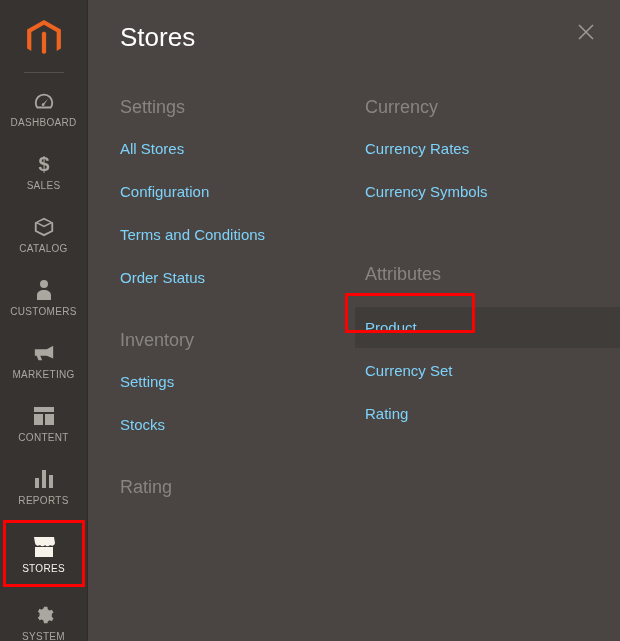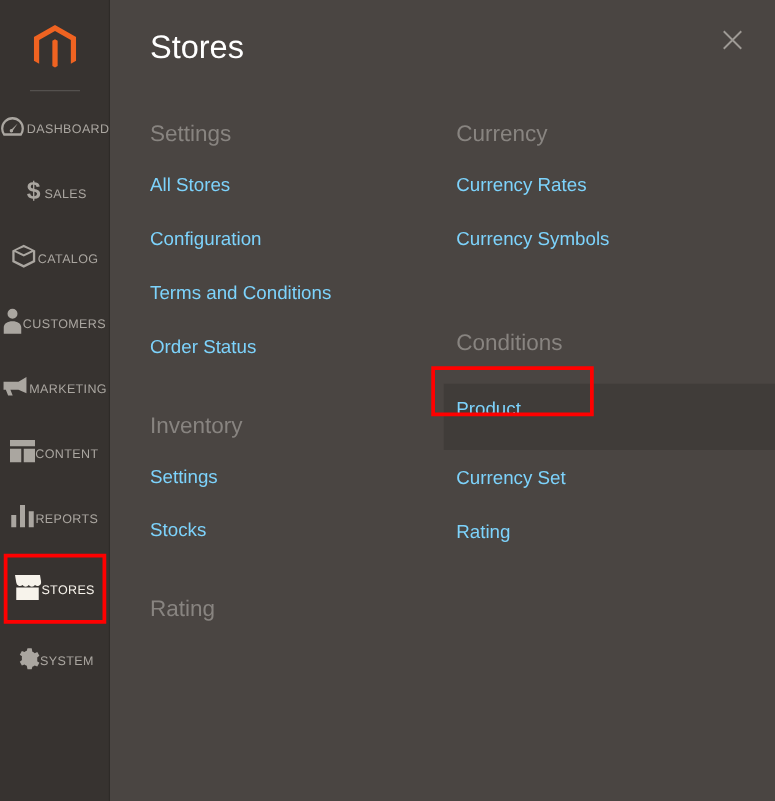--- a/index.html
+++ b/index.html
@@ -32,21 +32,21 @@
   .logo svg { width: 34px; height: 38px; display:block; }
   .sidebar-sep {
     width: 40px;
     border: none;
     border-top: 1px solid rgba(255,255,255,0.15);
     margin: 6px 0 6px 0;
   }
   .nav-item {
     width: 72px;
     display: flex;
-    flex-direction: row;
+    flex-direction: column;
     align-items: center;
     justify-content: center;
     padding: 10px 0 8px;
     margin-bottom: 6px;
     cursor: pointer;
     color: #aaa6a0;
   }
   .nav-item .icon-slot {
     height: 24px;
     display:flex;
@@ -126,21 +126,21 @@
   .product-row {
     background: #403c39;
     margin-left: -10px;
     padding-left: 10px;
     margin-right: -10px;
     padding-top: 12px;
     padding-bottom: 12px;
     margin-bottom: 14px;
     position: relative;
   }
-  .product-row .menu-link { margin-bottom: 12px; }
+  .product-row .menu-link { margin-bottom: 0; }
 </style>
 </head>
 <body>
 
 <div class="root">
 
   <nav class="sidebar">
     <div class="logo">
       <svg viewBox="0 0 32 36">
         <path fill="#ef6321" d="M16 0 L32 9 V27 L28 29.3 V11.3 L16 4.5 L4 11.3 V29.3 L0 27 V9 Z"></path>
@@ -268,21 +268,21 @@
 
       <div class="col">
 
         <div class="group">
           <div class="section-heading">Currency</div>
           <a class="menu-link">Currency Rates</a>
           <a class="menu-link">Currency Symbols</a>
         </div>
 
         <div class="group" style="margin-top:64px">
-          <div class="section-heading">Conditions</div>
+          <div class="section-heading">Attributes</div>
 
           <div class="product-row">
             <a class="menu-link">Product</a>
             <div class="product-highlight"></div>
           </div>
 
           <a class="menu-link">Currency Set</a>
           <a class="menu-link">Rating</a>
         </div>
 

